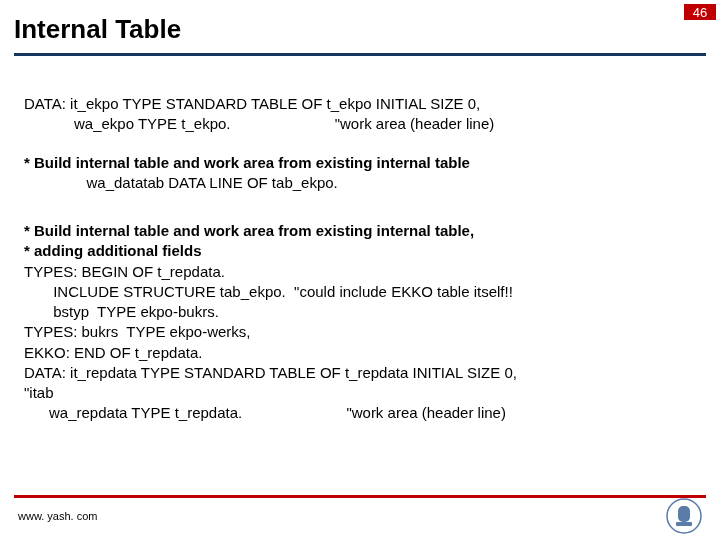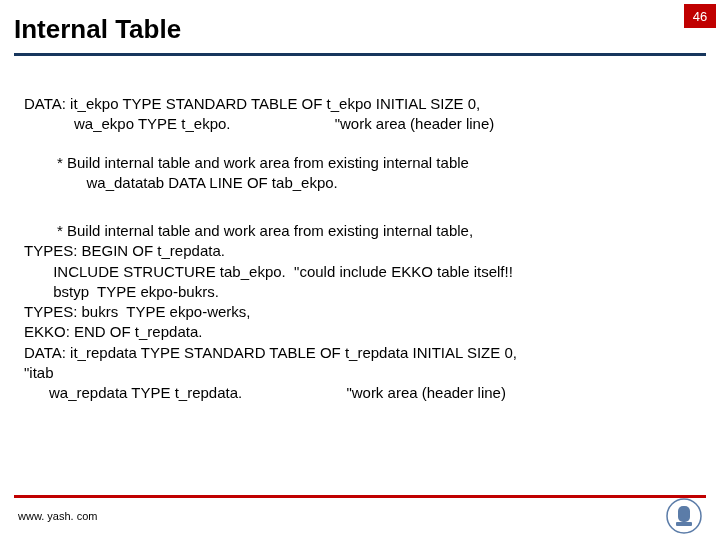--- a/index.html
+++ b/index.html
@@ -9,21 +9,21 @@
     background: #ffffff;
     font-family: Arial, Helvetica, sans-serif;
     position: relative;
     overflow: hidden;
   }
   .page-number {
     position: absolute;
     top: 4px;
     right: 4px;
     width: 32px;
-    height: 24px;
+    height: 16px;
     background: #c00000;
     color: #ffffff;
     font-size: 13px;
     display: flex;
     align-items: center;
     justify-content: center;
   }
   .title-block {
     margin: 14px 14px 12px 14px;
     border-bottom: 3px solid #17365d;
@@ -34,21 +34,21 @@
     font-size: 26px;
     font-weight: bold;
   }
   .content {
     padding: 26px 24px 0 24px;
     color: #000000;
     font-size: 15px;
     line-height: 1.35;
   }
   .content .line { white-space: pre; }
-  .b { font-weight: normal; margin-left: 33px; }
+  .b { font-weight: bold; }
   .section-gap { height: 18px; }
   .footer-rule {
     position: absolute;
     left: 14px;
     right: 14px;
     bottom: 42px;
     height: 3px;
     background: #c00000;
   }
   .footer-url {
@@ -82,20 +82,21 @@
 
   <div class="section-gap"></div>
 
   <div class="line b">* Build internal table and work area from existing internal table</div>
   <div class="line">               wa_datatab DATA LINE OF tab_ekpo.</div>
 
   <div class="section-gap"></div>
   <div style="height:10px"></div>
 
   <div class="line b">* Build internal table and work area from existing internal table,</div>
+  <div class="line b">* adding additional fields</div>
   <div class="line">TYPES: BEGIN OF t_repdata.</div>
   <div class="line">       INCLUDE STRUCTURE tab_ekpo.  "could include EKKO table itself!!</div>
   <div class="line">       bstyp  TYPE ekpo-bukrs.</div>
   <div class="line">TYPES: bukrs  TYPE ekpo-werks,</div>
   <div class="line">EKKO: END OF t_repdata.</div>
   <div class="line">DATA: it_repdata TYPE STANDARD TABLE OF t_repdata INITIAL SIZE 0,   </div>
   <div class="line">"itab</div>
   <div class="line">      wa_repdata TYPE t_repdata.                         "work area (header line)</div>
 
 </div>

